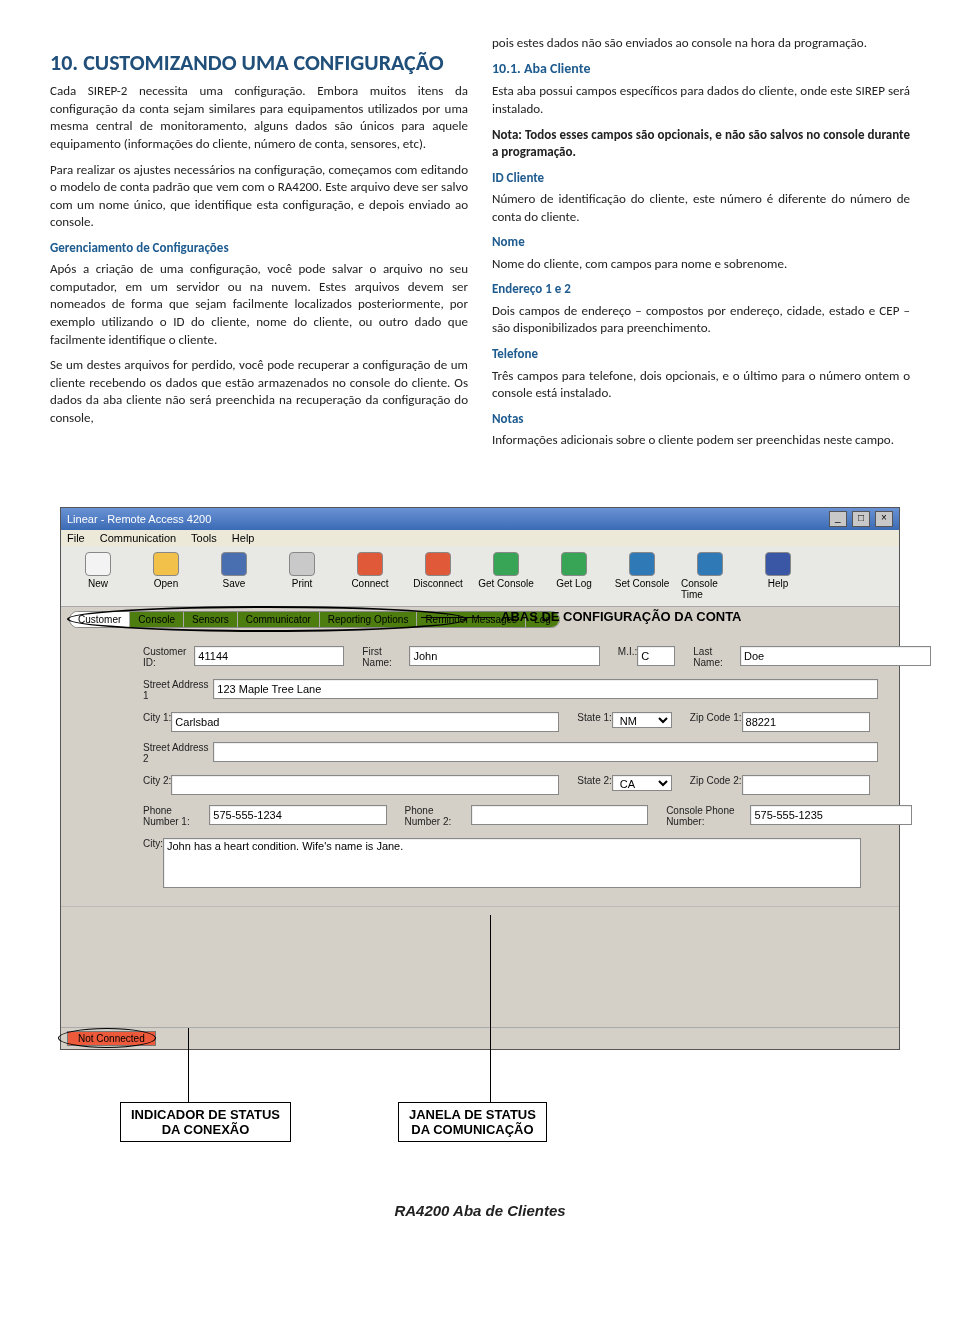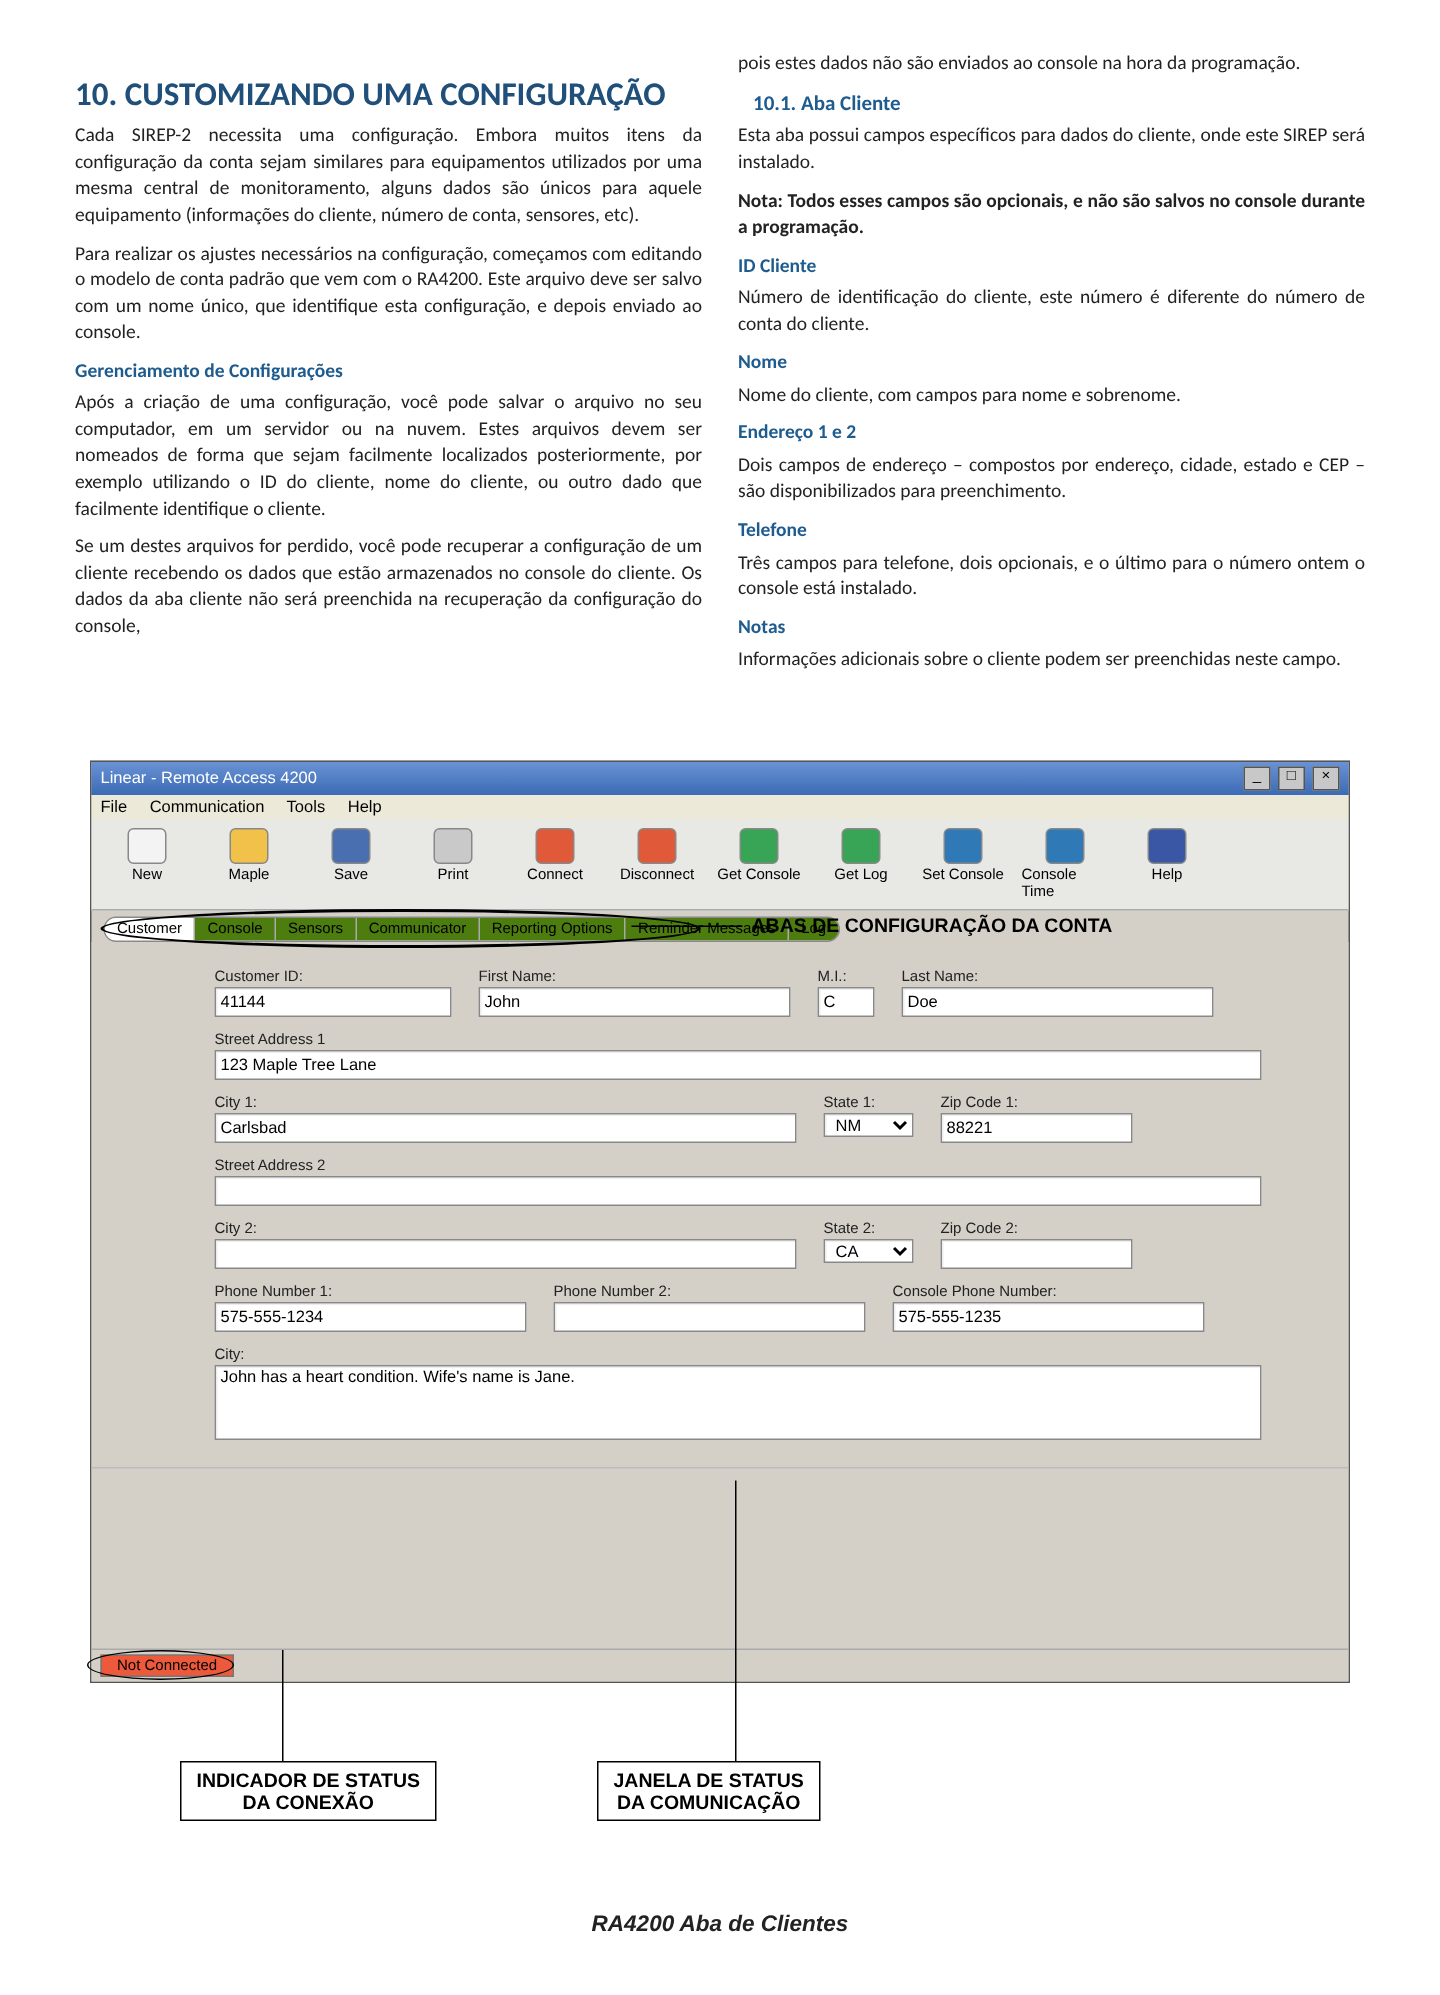--- a/index.html
+++ b/index.html
@@ -27,21 +27,21 @@
     color: #204f7a;
     font-size: 22px;
     font-weight: bold;
     margin: 20px 0 6px 0;
     line-height: 1.2;
   }
   h2.subsection {
     color: #1e5b8f;
     font-size: 14px;
     font-weight: bold;
-    margin: 8px 0 4px 10px;
+    margin: 8px 0 4px 0;
   }
   h3.blueterm {
     color: #1e5b8f;
     font-size: 13px;
     font-weight: bold;
     margin: 6px 0 2px 0;
   }
   p { margin: 4px 0 8px 0; }
 
   
@@ -138,21 +138,21 @@
   }
   .form-area {
     padding: 18px 24px 8px 82px;
     background: #d4d0c8;
   }
   .form-row {
     display: flex;
     gap: 18px;
     margin-bottom: 10px;
   }
-  .field { display: flex; flex-direction: column; font-size: 10px; }
+  .field { display: flex; flex-direction: row; font-size: 10px; }
   .field label { margin-bottom: 1px; color: #222; }
   .field input, .field select, .field textarea {
     font-family: Tahoma, sans-serif;
     font-size: 11px;
     padding: 1px 3px;
     border: 1px solid #888;
     background: #fff;
     box-shadow: inset 1px 1px 0 #eee;
     height: 16px;
   }
@@ -274,21 +274,21 @@
         <span class="underline">Help</span>
       </div>
 
       <div class="toolbar" id="toolbar">
           <div class="tool-btn">
             <div class="ico" style="background: rgb(243, 243, 243); border: 1px solid rgb(136, 136, 136);"></div>
             <span>New</span>
           </div>
           <div class="tool-btn">
             <div class="ico" style="background: rgb(242, 193, 74); border: 1px solid rgb(136, 136, 136);"></div>
-            <span>Maple</span>
+            <span>Open</span>
           </div>
           <div class="tool-btn">
             <div class="ico" style="background: rgb(74, 111, 176); border: 1px solid rgb(136, 136, 136);"></div>
             <span>Save</span>
           </div>
           <div class="tool-btn">
             <div class="ico" style="background: rgb(201, 201, 201); border: 1px solid rgb(136, 136, 136);"></div>
             <span>Print</span>
           </div>
           <div class="tool-btn">

